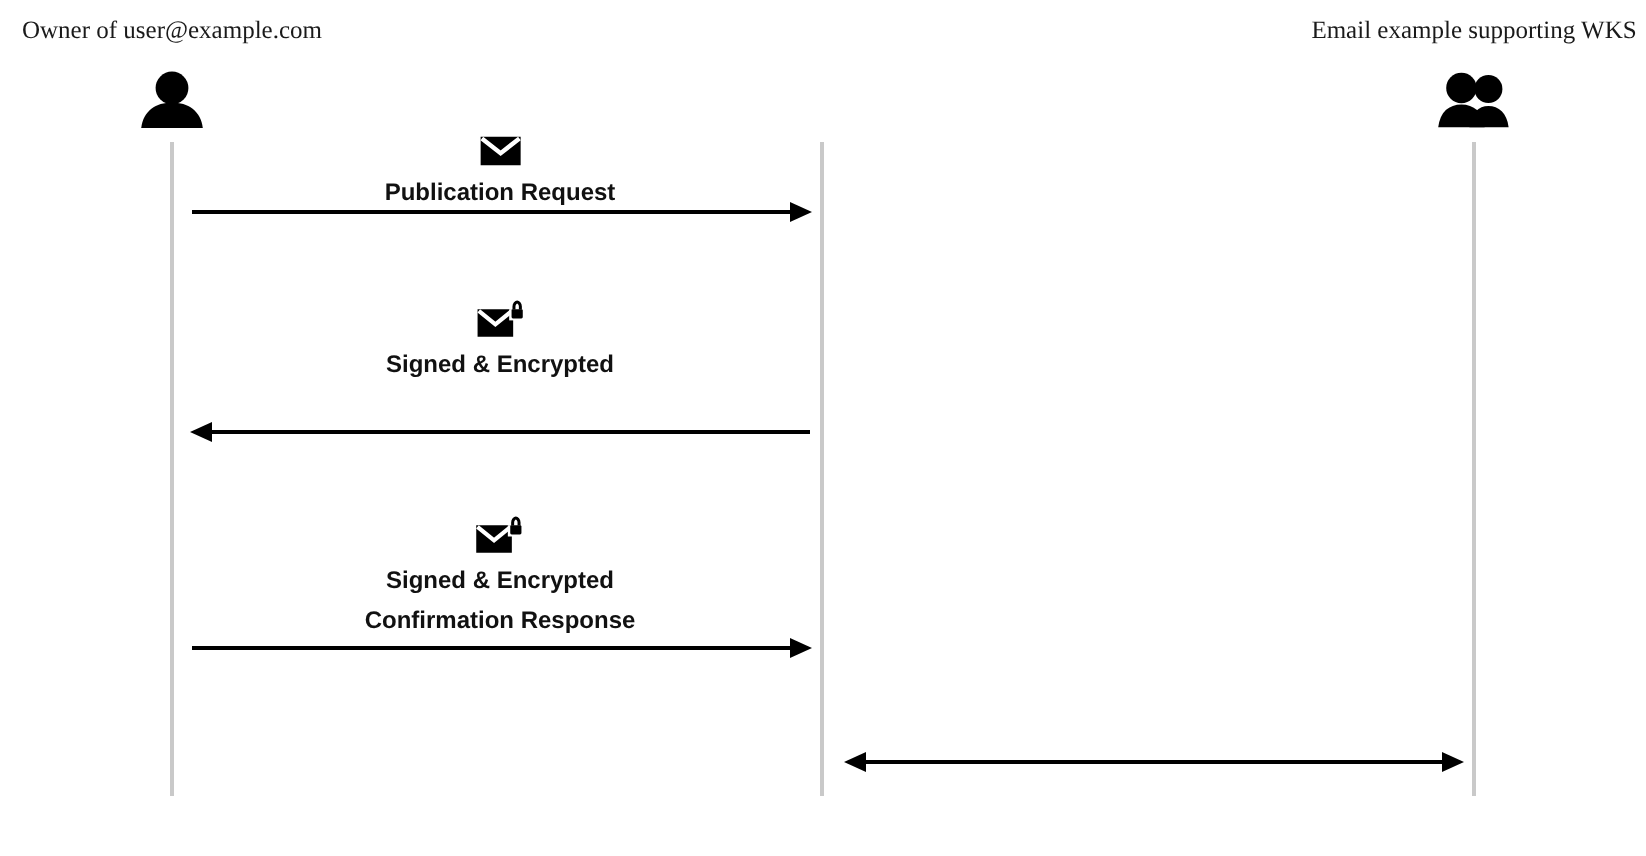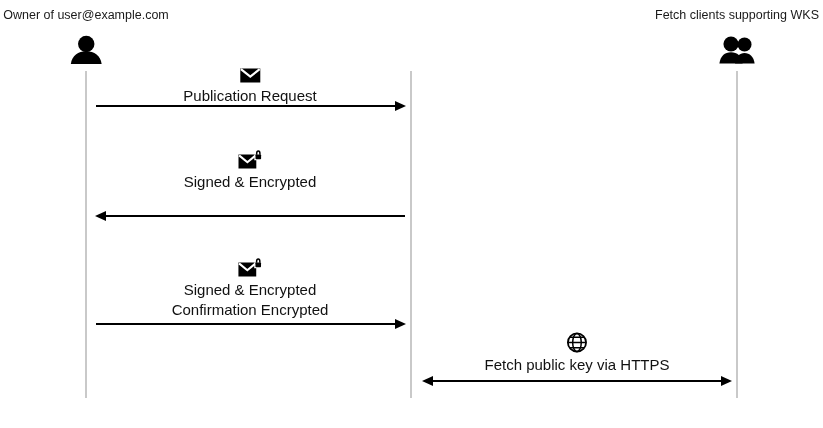--- a/index.html
+++ b/index.html
@@ -6,42 +6,42 @@
   body{
     width:823px;height:428px;
     background:#ffffff;
     font-family:"Liberation Sans","DejaVu Sans",sans-serif;
     color:#111111;
     overflow:hidden;
     position:relative;
   }
   #diagram{position:absolute;left:0;top:0;width:823px;height:428px;}
 
-  .actor-head{position:absolute;transform:translateX(-50%);text-align:center;}
+  .actor-head{position:absolute;transform:translateX(-50%);text-align:center;font-family:Liberation Serif, serif;}
   .actor-label{
     font-size:12.5px;color:#1a1a1a;white-space:nowrap;
     line-height:14px;
   }
   .actor-icon{
     margin-top:11px;
     display:flex;align-items:center;justify-content:center;
     height:34px;
   }
 
   .lifeline{
     position:absolute;width:2px;background:#c9c9c9;
   }
 
   .msg{position:absolute;transform:translateX(-50%);text-align:center;}
   .msg-icon{
     display:flex;align-items:flex-end;justify-content:center;
     height:22px;margin-bottom:2px;
   }
   .msg-label{
-    font-size:15px;color:#111111;line-height:20px;white-space:nowrap;
+    font-size:12px;color:#111111;line-height:20px;white-space:nowrap;font-weight:bold;
   }
 
   .arrow-line{position:absolute;height:2px;background:#000000;}
   .arrow-head{position:absolute;width:0;height:0;}
   .arrow-head.right{
     border-top:5.5px solid transparent;
     border-bottom:5.5px solid transparent;
     border-left:11px solid #000000;
   }
   .arrow-head.left{
@@ -63,21 +63,21 @@
         <circle cx="17" cy="9" r="8.2" fill="#000000"></circle>
         <path d="M1.6 29 C2.6 20.4 9.0 16.2 17 16.2 C25 16.2 31.4 20.4 32.4 29 Z" fill="#000000"></path>
       </svg>
     </div>
   </div>
   <div class="lifeline" style="left:85px;top:71px;height:327px;"></div>
 
   <div class="lifeline" style="left:410px;top:71px;height:327px;"></div>
 
   <div class="actor-head" style="left:737px;top:8px;">
-    <div class="actor-label">Fetch clients supporting WKS</div>
+    <div class="actor-label">Email example supporting WKS</div>
     <div class="actor-icon">
       <svg width="44" height="30" viewBox="0 0 44 30" aria-hidden="true">
         <circle cx="29.5" cy="9.5" r="7" fill="#000000"></circle>
         <path d="M20.0 28.6 C20.8 21.6 24.6 18.0 29.5 18.0 C34.6 18.0 38.8 21.6 39.6 28.6 Z" fill="#000000"></path>
         <circle cx="16.0" cy="9.0" r="7.6" fill="#000000"></circle>
         <path d="M4.4 28.6 C5.3 20.9 9.8 17.2 16.0 17.2 C22.2 17.2 26.7 20.9 27.6 28.6 Z" fill="#000000"></path>
       </svg>
     </div>
   </div>
   <div class="lifeline" style="left:736px;top:71px;height:327px;"></div>
@@ -113,34 +113,22 @@
     <div class="msg-icon">
       <svg width="25" height="20" viewBox="0 0 25 20" aria-hidden="true">
         <path d="M0.8 4.6 H18.6 V18.4 H0.8 Z" fill="#000000"></path>
         <path d="M1.4 5.4 L9.7 12.2 L18.0 5.4" fill="none" stroke="#ffffff" stroke-width="2.1"></path>
         <path d="M16.6 4.6 H24.2 V10.2 H16.6 Z" fill="#ffffff"></path>
         <rect x="17.8" y="4.6" width="5.6" height="4.6" rx="0.7" fill="#000000"></rect>
         <path d="M19.0 4.8 V3.3 C19.0 1.9 20.0 1.0 20.6 1.0 C21.2 1.0 22.2 1.9 22.2 3.3 V4.8" fill="none" stroke="#000000" stroke-width="1.5"></path>
       </svg>
     </div>
     <div class="msg-label">Signed &amp; Encrypted</div>
-    <div class="msg-label">Confirmation Encrypted</div>
+    <div class="msg-label">Confirmation Response</div>
   </div>
   <div class="arrow-line" style="left:96px;top:323px;width:300px;"></div>
   <div class="arrow-head right" style="left:395px;top:318.5px;"></div>
 
-  <div class="msg" style="left:577px;top:331px;">
-    <div class="msg-icon">
-      <svg width="21" height="21" viewBox="0 0 21 21" aria-hidden="true">
-        <circle cx="10.5" cy="10.5" r="9.1" fill="none" stroke="#000000" stroke-width="1.8"></circle>
-        <ellipse cx="10.5" cy="10.5" rx="4.3" ry="9.1" fill="none" stroke="#000000" stroke-width="1.5"></ellipse>
-        <line x1="1.6" y1="10.5" x2="19.4" y2="10.5" stroke="#000000" stroke-width="1.5"></line>
-        <line x1="3.3" y1="5.3" x2="17.7" y2="5.3" stroke="#000000" stroke-width="1.4"></line>
-        <line x1="3.3" y1="15.7" x2="17.7" y2="15.7" stroke="#000000" stroke-width="1.4"></line>
-      </svg>
-    </div>
-    <div class="msg-label">Fetch public key via HTTPS</div>
-  </div>
   <div class="arrow-line" style="left:432px;top:380px;width:290px;"></div>
   <div class="arrow-head left" style="left:422px;top:375.5px;"></div>
   <div class="arrow-head right" style="left:721px;top:375.5px;"></div>
 
 </div>
 
 </body></html>

